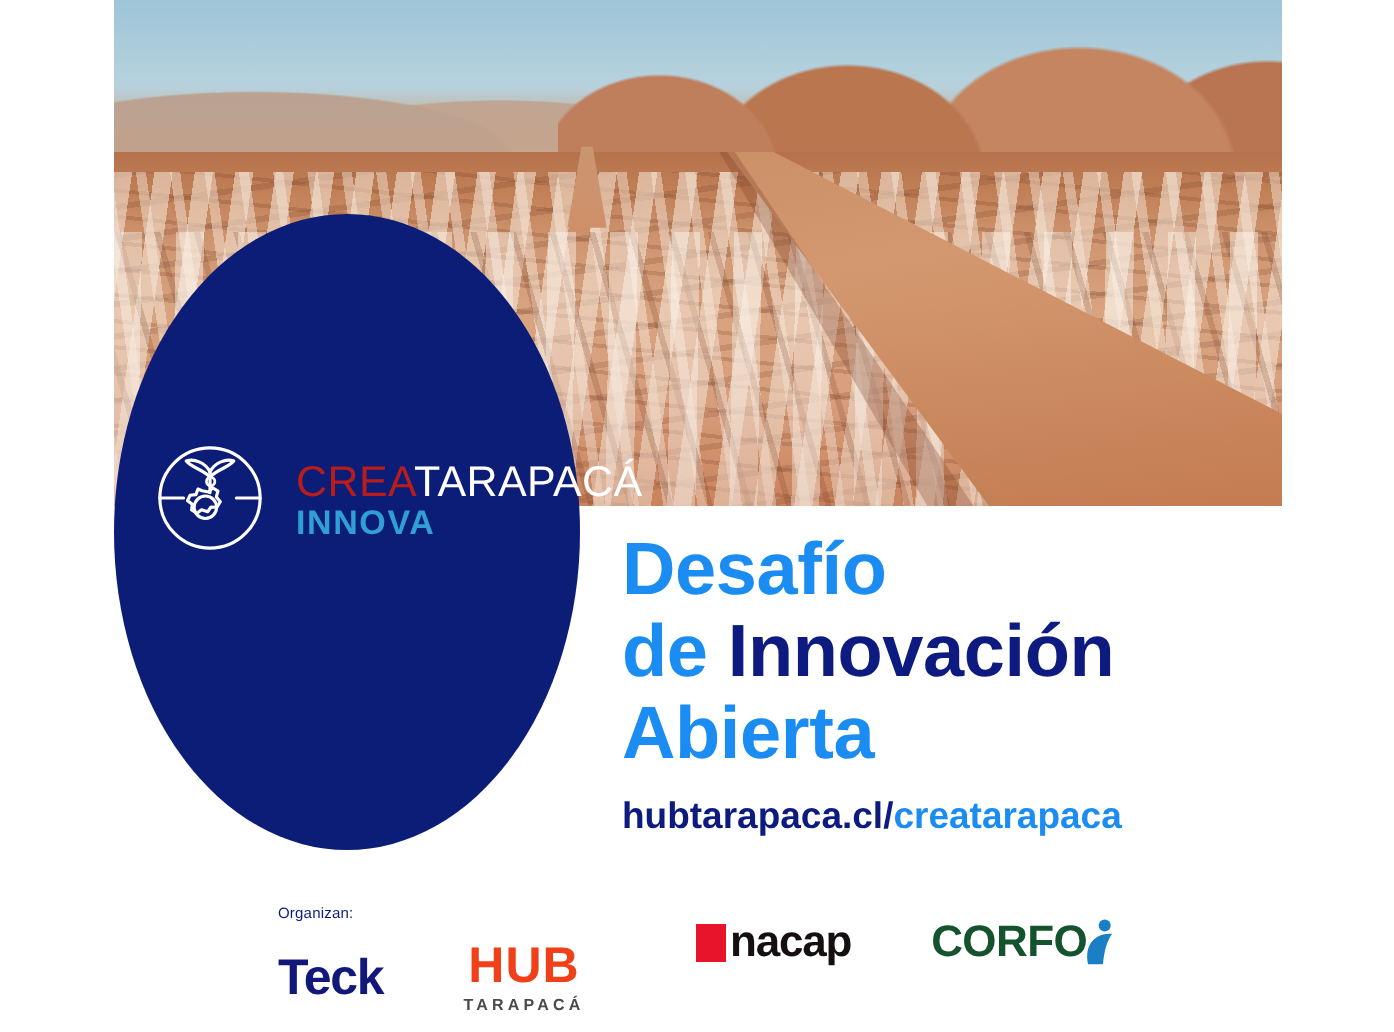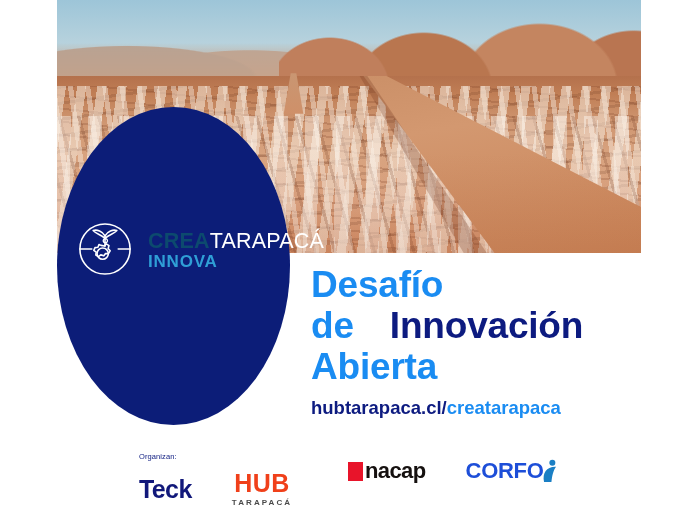--- a/index.html
+++ b/index.html
@@ -115,21 +115,21 @@
     top: 213px;
     width: 225px;
     height: 72px;
     display: flex;
     align-items: center;
     gap: 10px;
   }
   .brand-mark { width: 66px; height: 66px; flex: 0 0 66px; }
   .brand-text { display: flex; flex-direction: column; line-height: 1; padding-top: 3px; }
   .brand-line1 { font-size: 21.5px; letter-spacing: .2px; white-space: nowrap; }
-  .brand-crea { color: #0c4a6e; font-weight: 700; }
+  .brand-crea { color: #b91c1c; font-weight: 400; }
   .brand-tarapaca { color: #ffffff; font-weight: 400; }
   .brand-line2 {
     color: #2f9fd6;
     font-weight: 700;
     font-size: 17px;
     letter-spacing: .8px;
   }
 
   
   .headline {
@@ -139,21 +139,21 @@
     width: 360px;
   }
   .headline-line {
     font-size: 37px;
     font-weight: 700;
     line-height: 1.11;
     letter-spacing: -.2px;
     white-space: nowrap;
   }
   .t-bright { color: #1a8cf2; }
-  .t-navy   { color: #0d1b80; margin-left: 26px; }
+  .t-navy   { color: #0d1b80; }
 
   
   .cta {
     position: absolute;
     left: 311px;
     top: 396px;
     width: 360px;
   }
   .cta-line {
     font-size: 18.5px;
@@ -203,21 +203,21 @@
   
   .logo-inacap { display: flex; align-items: center; gap: 2px; line-height: 1; }
   .inacap-square {
     width: 15px; height: 19px; background: #e8142a; display: inline-block;
   }
   .inacap-word {
     font-size: 22px; font-weight: 700; color: #15100f; letter-spacing: -.6px;
   }
   
   .logo-corfo { display: flex; align-items: center; line-height: 1; }
-  .corfo-word { font-size: 22px; font-weight: 700; color: #1d4ed8; letter-spacing: -.3px; }
+  .corfo-word { font-size: 22px; font-weight: 700; color: #14532d; letter-spacing: -.3px; }
   .corfo-swoosh { width: 19px; height: 24px; margin-left: -3px; }
 </style>
 </head>
 <body>
 
 <div id="poster">
 
   <div class="photo">
     <div class="sky"></div>
     <div class="ridge-far"></div>

